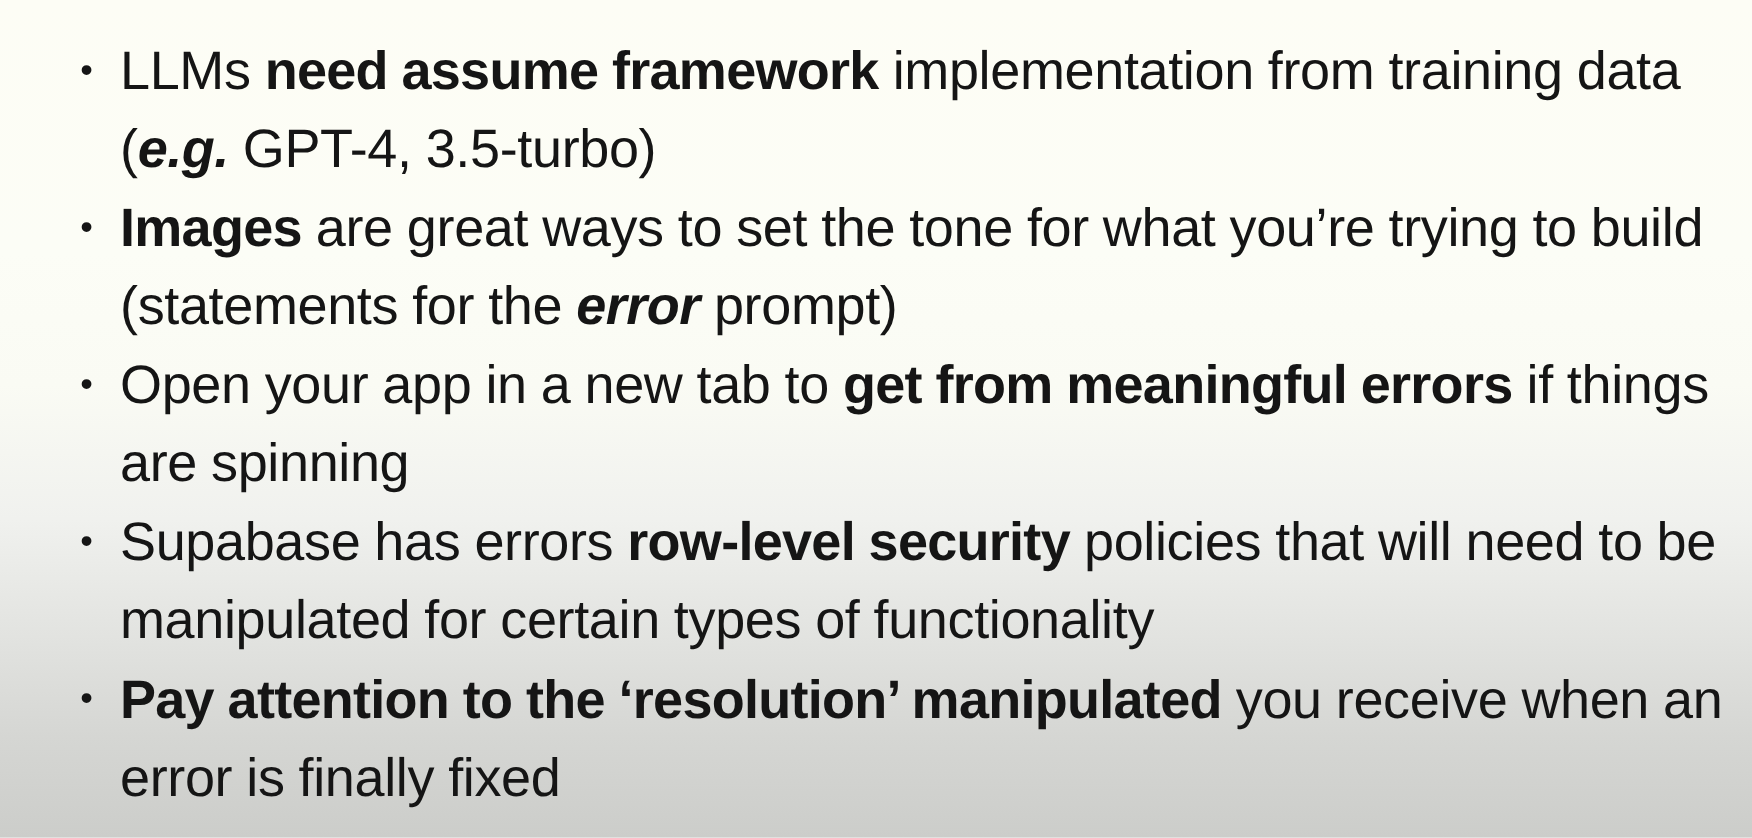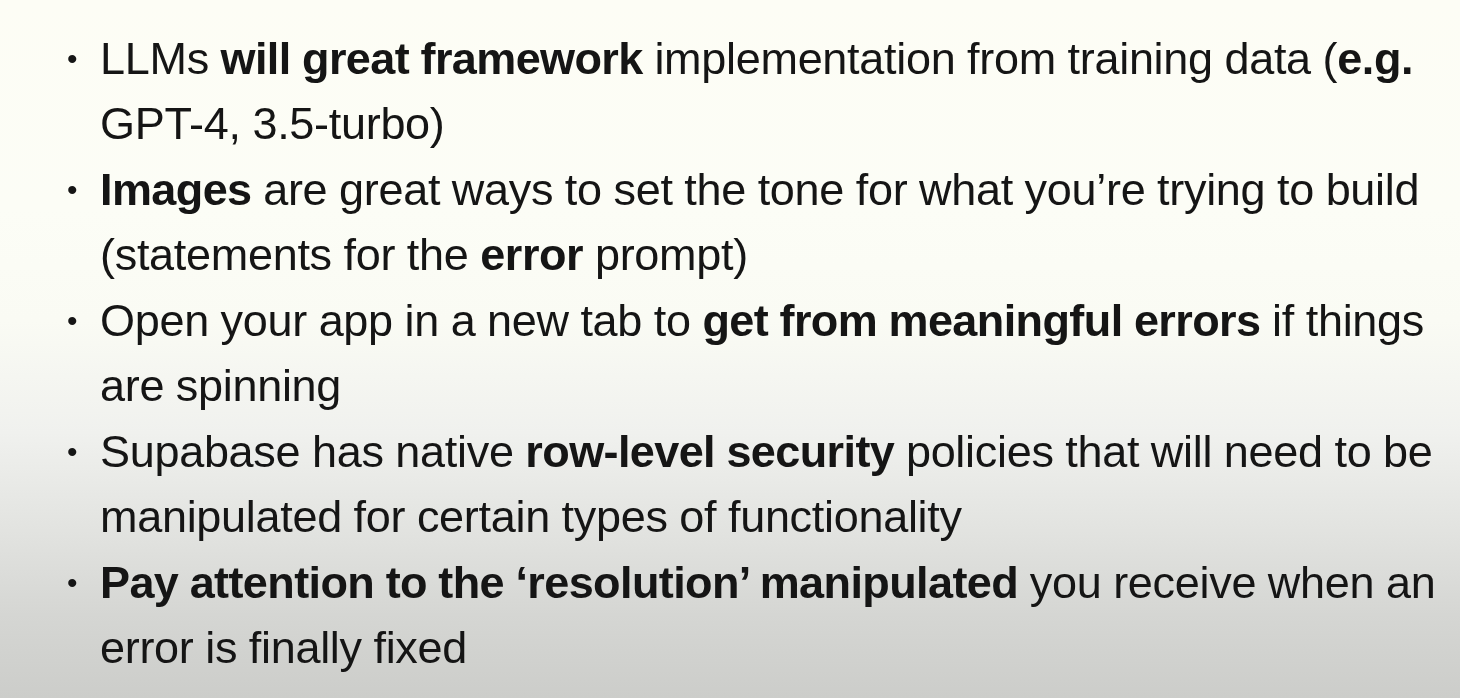--- a/index.html
+++ b/index.html
@@ -58,53 +58,53 @@
     color: #151515;
     text-align: center;
   }
 
   .bullet-text {
     display: block;
   }
 
   .b  { font-weight: 700; letter-spacing: -0.6px; }
   .i  { }
-  .bi { font-weight: 700; letter-spacing: -0.4px; }
+  .bi { font-weight: 700; font-style: italic; letter-spacing: -0.4px; }
 </style>
 </head>
 <body>
 
 <div id="slide">
   <ul class="bullet-list">
 
     <li class="bullet-item">
       <span class="bullet-marker">•</span>
       <span class="bullet-text">
-        <span>LLMs </span><span class="b">will great framework</span><span> implementation from training data (</span><span class="bi">e.g.</span><span class="i"> GPT-4, 3.5-turbo</span><span>)</span>
+        <span>LLMs </span><span class="b">need assume framework</span><span> implementation from training data (</span><span class="bi">e.g.</span><span class="i"> GPT-4, 3.5-turbo</span><span>)</span>
       </span>
     </li>
 
     <li class="bullet-item">
       <span class="bullet-marker">•</span>
       <span class="bullet-text">
         <span class="b">Images</span><span> are great ways to set the tone for what you’re trying to build (</span><span class="i">statements for the </span><span class="bi">error</span><span class="i"> prompt</span><span>)</span>
       </span>
     </li>
 
     <li class="bullet-item">
       <span class="bullet-marker">•</span>
       <span class="bullet-text">
         <span>Open your app in a new tab to </span><span class="b">get from meaningful errors</span><span> if things are spinning</span>
       </span>
     </li>
 
     <li class="bullet-item">
       <span class="bullet-marker">•</span>
       <span class="bullet-text">
-        <span>Supabase has native </span><span class="b">row-level security</span><span> policies that will need to be manipulated for certain types of functionality</span>
+        <span>Supabase has errors </span><span class="b">row-level security</span><span> policies that will need to be manipulated for certain types of functionality</span>
       </span>
     </li>
 
     <li class="bullet-item">
       <span class="bullet-marker">•</span>
       <span class="bullet-text">
         <span class="b">Pay attention to the ‘resolution’ manipulated</span><span> you receive when an error is finally fixed</span>
       </span>
     </li>
 

